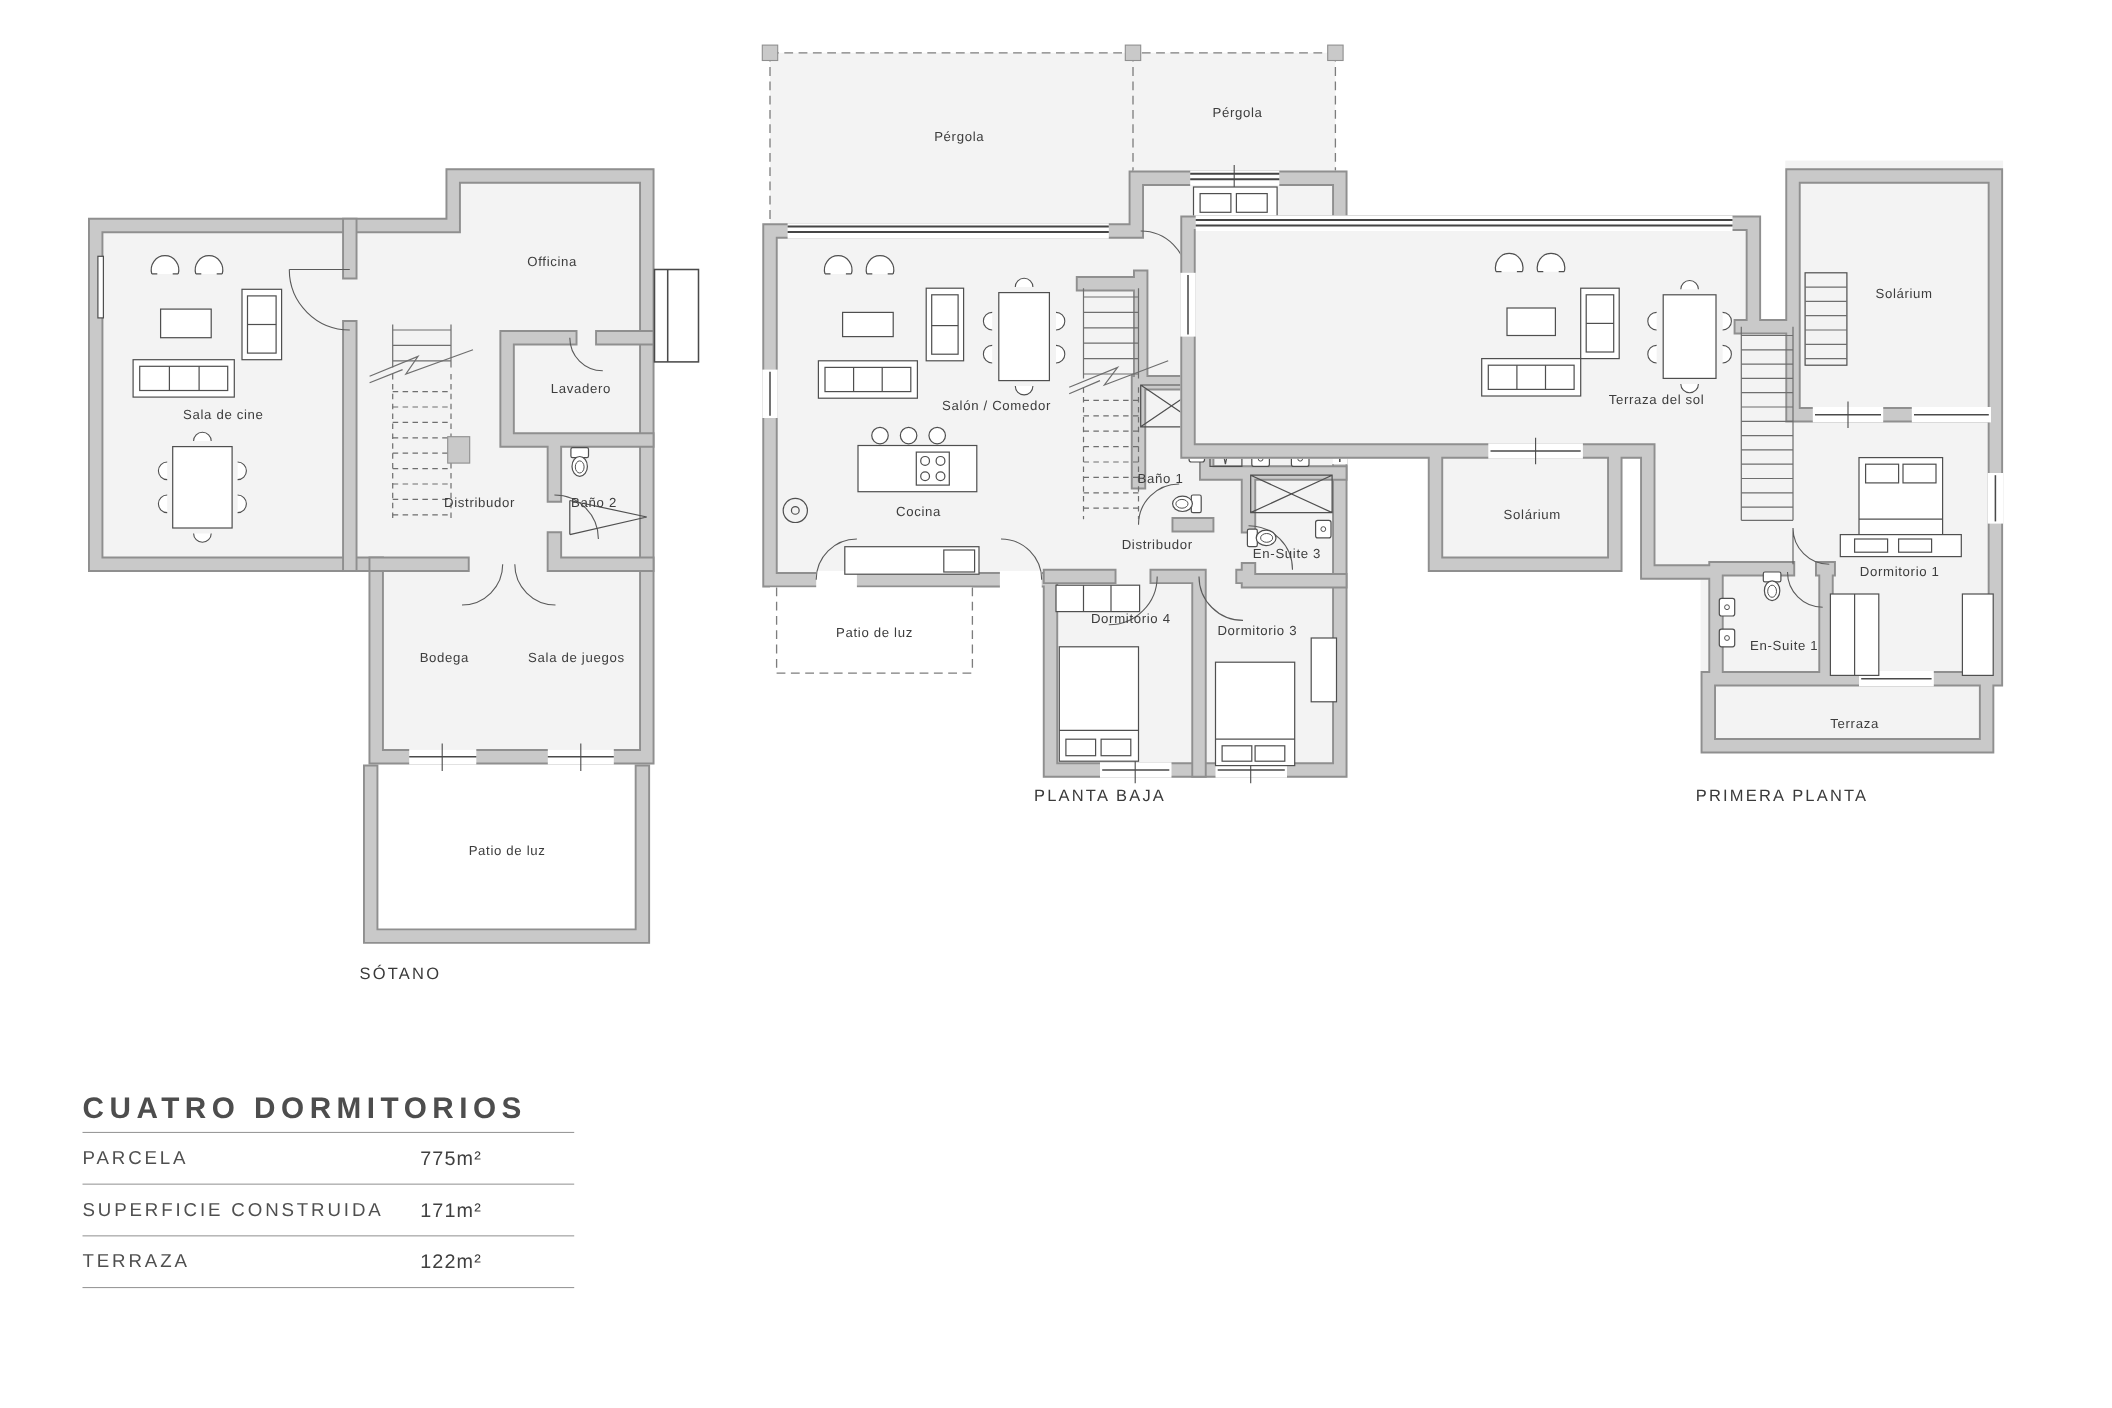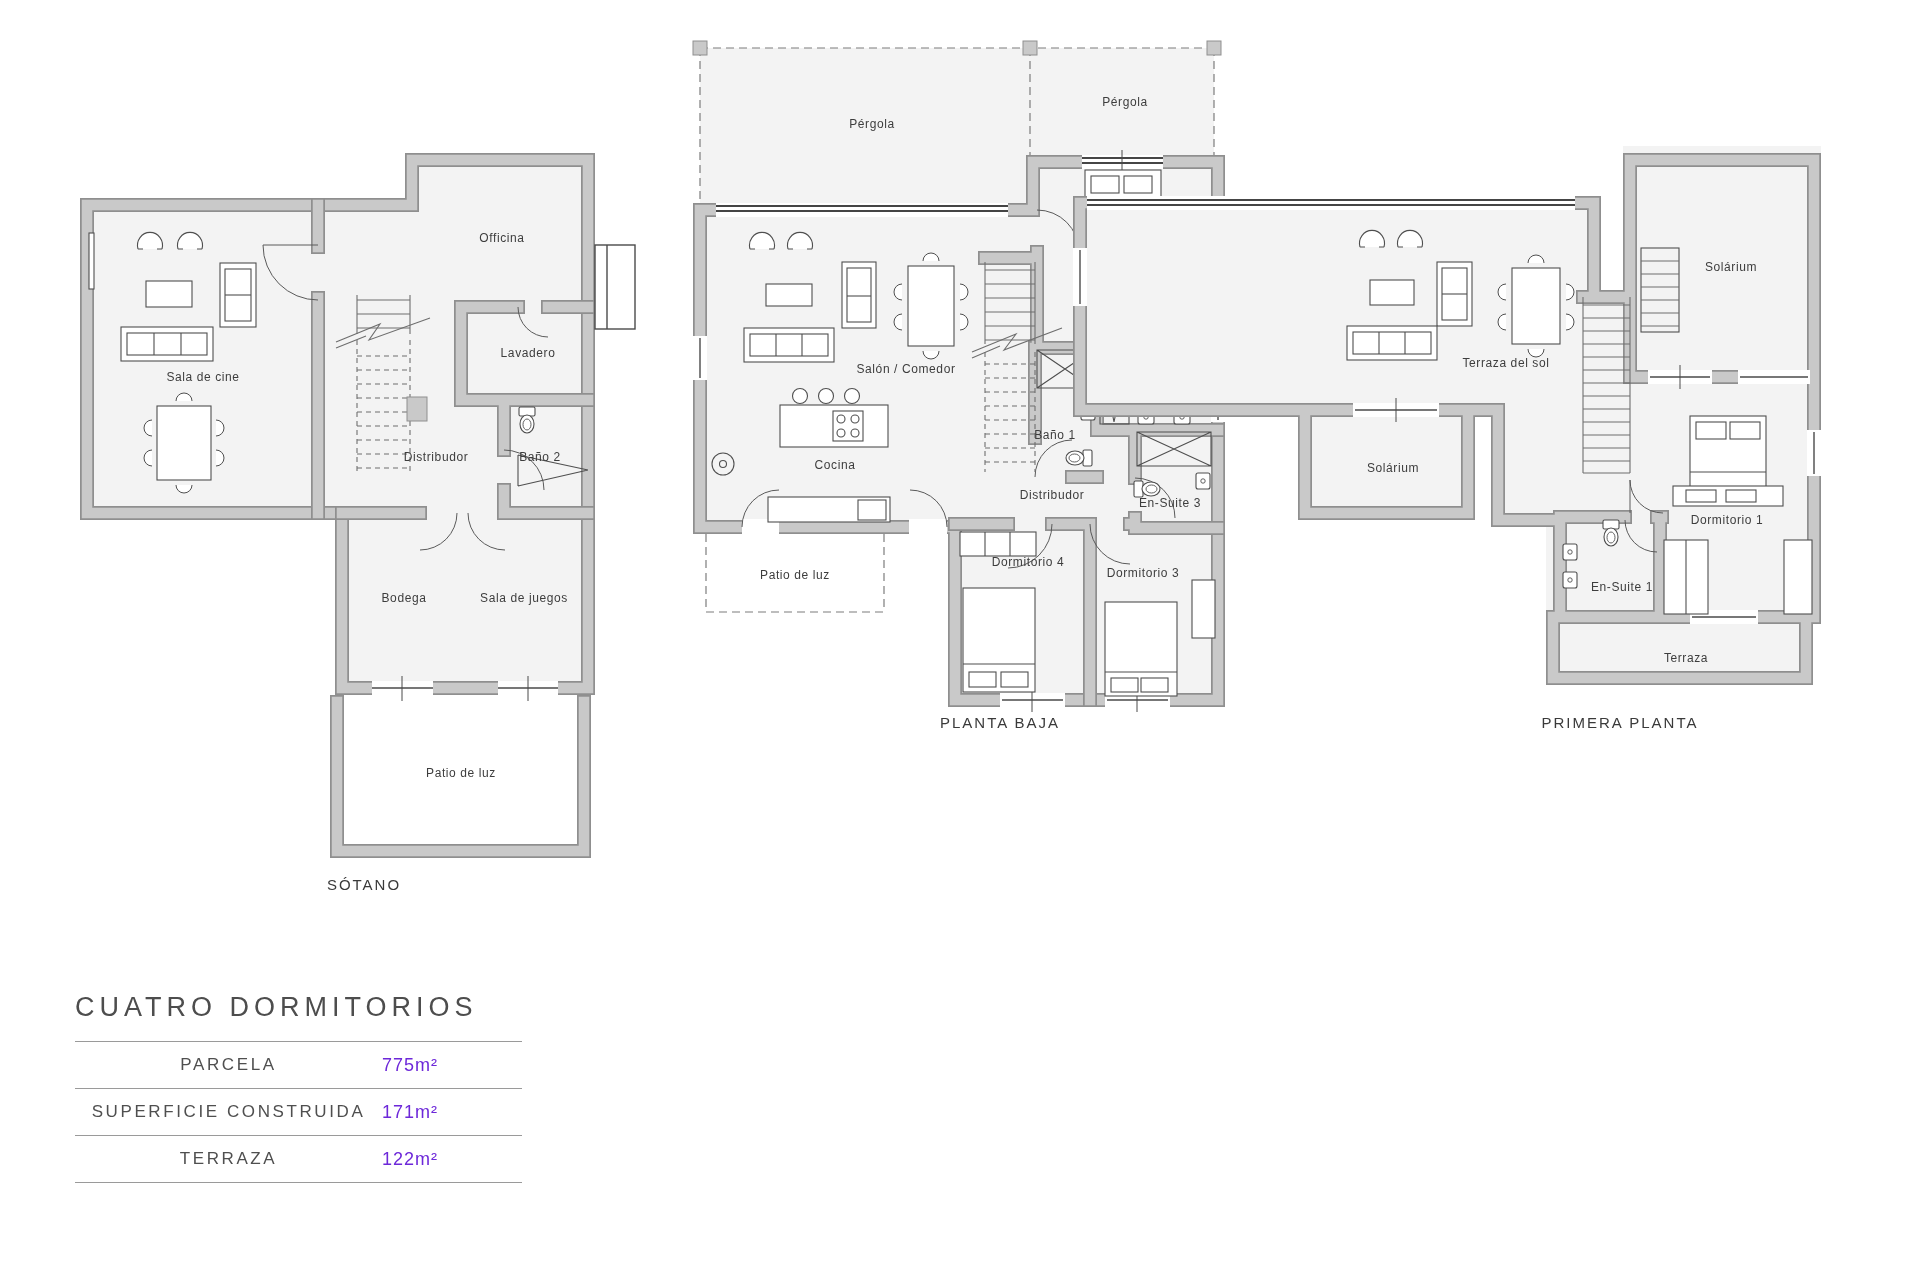--- a/index.html
+++ b/index.html
@@ -21,26 +21,26 @@
   .tick{fill:none;stroke:#4a4a4a;stroke-width:1;}
   .arc{fill:none;stroke:#5a5a5a;stroke-width:1;}
   .cut{fill:#ffffff;stroke:none;}
   .post{fill:#c9c9c9;stroke:#8f8f8f;stroke-width:1;}
   .glz{fill:none;stroke:#454545;stroke-width:1.8;}
   .lbl{font:12px "Liberation Sans",sans-serif;fill:#3d3d3d;letter-spacing:.6px;text-anchor:middle;}
   .ttl{font:15px "Liberation Sans",sans-serif;fill:#3a3a3a;letter-spacing:2px;text-anchor:middle;}
 
   
   #info{position:absolute;left:75px;top:986px;width:447px;color:#4d4d4d;}
-  #info .t{font-size:27px;line-height:42px;letter-spacing:5px;color:#4d4d4d;font-weight:400;}
-  #specs{margin-top:13px;text-align:center;}
+  #info .t{font-size:27px;line-height:42px;letter-spacing:5px;color:#4d4d4d;font-weight:700;}
+  #specs{margin-top:1px;}
   .spec-row{display:flex;align-items:center;border-top:1px solid #9a9a9a;height:46px;}
   .spec-row:last-child{border-bottom:1px solid #9a9a9a;}
   .spec-label{flex:0 0 307px;font-size:17px;letter-spacing:2.6px;color:#4f4f4f;}
-  .spec-value{font-size:18px;letter-spacing:1px;color:#6d28d9;}
+  .spec-value{font-size:18px;letter-spacing:1px;color:#404040;}
 </style>
 </head>
 <body>
 
 <div id="stage">
 <svg id="plansvg" width="1920" height="1280" viewBox="0 0 1920 1280" xmlns="http://www.w3.org/2000/svg">
   <defs>
     <g id="armchair">
       <path d="M-12,9 A12.5,13 0 1 1 12,9" fill="#ffffff" stroke="#4f4f4f" stroke-width="1.1"></path>
       <path d="M-12,9 h5 M7,9 h5" fill="none" stroke="#4f4f4f" stroke-width="1.1"></path>

